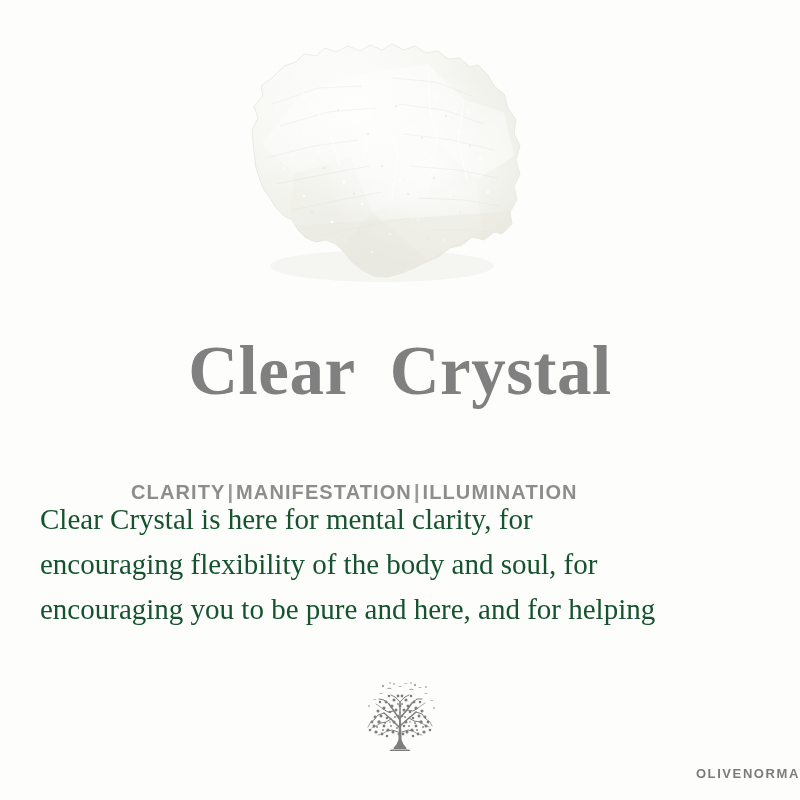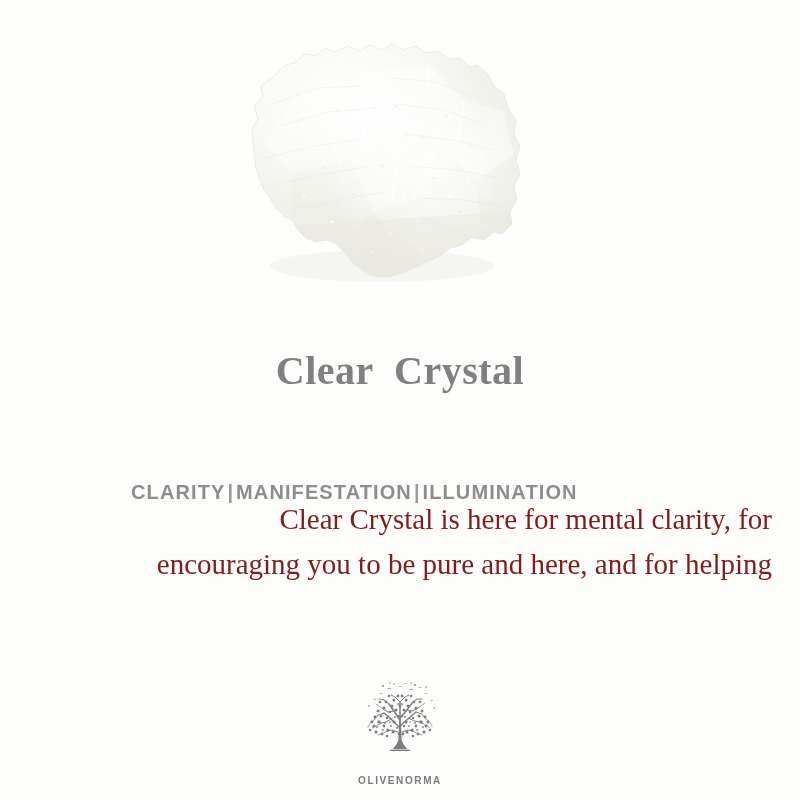--- a/index.html
+++ b/index.html
@@ -40,21 +40,21 @@
   }
 
   
   #title {
     position: absolute;
     left: 0;
     top: 336px;
     width: 800px;
     text-align: center;
     font-family: "Liberation Serif", "DejaVu Serif", serif;
-    font-size: 40px;
+    font-size: 69px;
     line-height: 70px;
     font-weight: 700;
     color: #808080;
     letter-spacing: 0.5px;
     white-space: pre;
   }
 
   
   #subtitle {
     position: absolute;
@@ -72,29 +72,29 @@
   }
   #subtitle .kw { }
   #subtitle .sep {
     color: #9a9a9a;
     padding: 0 2px;
   }
 
   
   #description {
     position: absolute;
-    left: 52px;
+    left: 40px;
     top: 497px;
     width: 720px;
-    text-align: right;
+    text-align: left;
     font-family: "Liberation Serif", "DejaVu Serif", serif;
     font-size: 29px;
     line-height: 45px;
     font-weight: 400;
-    color: #7f1d1d;
+    color: #14532d;
   }
   #description .line {
     display: block;
     white-space: pre;
   }
 
   
   #logo-block {
     position: absolute;
     left: 0;
@@ -103,26 +103,27 @@
     text-align: center;
   }
   #logo-tree {
     display: block;
     margin: 0 auto;
     width: 92px;
     height: 78px;
   }
   #brand-name {
     display: block;
-    margin-top: 15px;
+    margin-top: 6px;
     font-family: "Liberation Sans", "DejaVu Sans", sans-serif;
-    font-size: 10px;
+    font-size: 13px;
     font-weight: 700;
     letter-spacing: 1.6px;
     color: #7b7b7b;
+    text-align: right;
   }
 </style>
 </head>
 <body>
 
 <div id="card">
 
   <div id="crystal-region">
     <svg id="crystal-svg" viewBox="0 0 300 260" aria-hidden="true">
       <defs>
@@ -265,20 +266,21 @@
   </div>
 
   <div id="title">Clear  Crystal</div>
 
   <div id="subtitle">
     <span class="kw">CLARITY</span><span class="sep">|</span><span class="kw">MANIFESTATION</span><span class="sep">|</span><span class="kw">ILLUMINATION</span>
   </div>
 
   <div id="description">
     <span class="line">Clear Crystal is here for mental clarity, for</span>
+    <span class="line">encouraging flexibility of the body and soul, for</span>
     <span class="line">encouraging you to be pure and here, and for helping</span>
   </div>
 
   <div id="logo-block">
     <svg id="logo-tree" viewBox="0 0 92 78" aria-hidden="true">
       <g fill="#7e7e7e">
 
         <path d="M45.4,30 L46.6,30 L47.6,58 L49.6,62.5 L52.4,65.8 L52.4,67 L39.6,67 L39.6,65.8 L42.4,62.5 L44.4,58 Z"></path>
 
         <path d="M37,67.4 L55,67.4 L56.6,69 L35.4,69 Z"></path>

